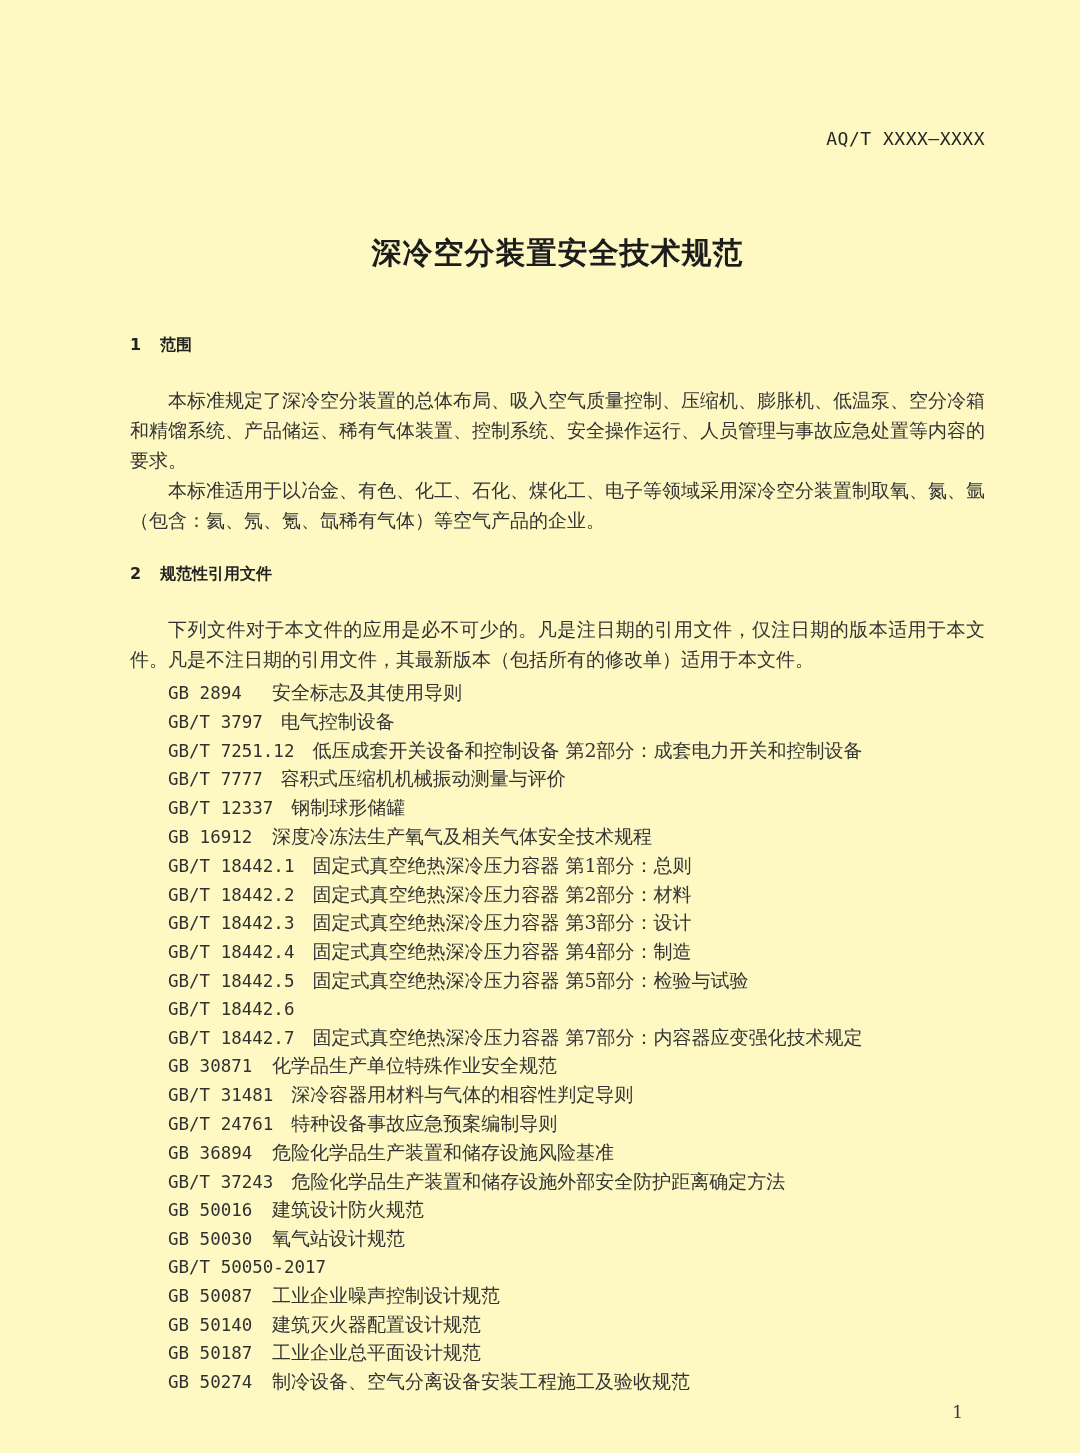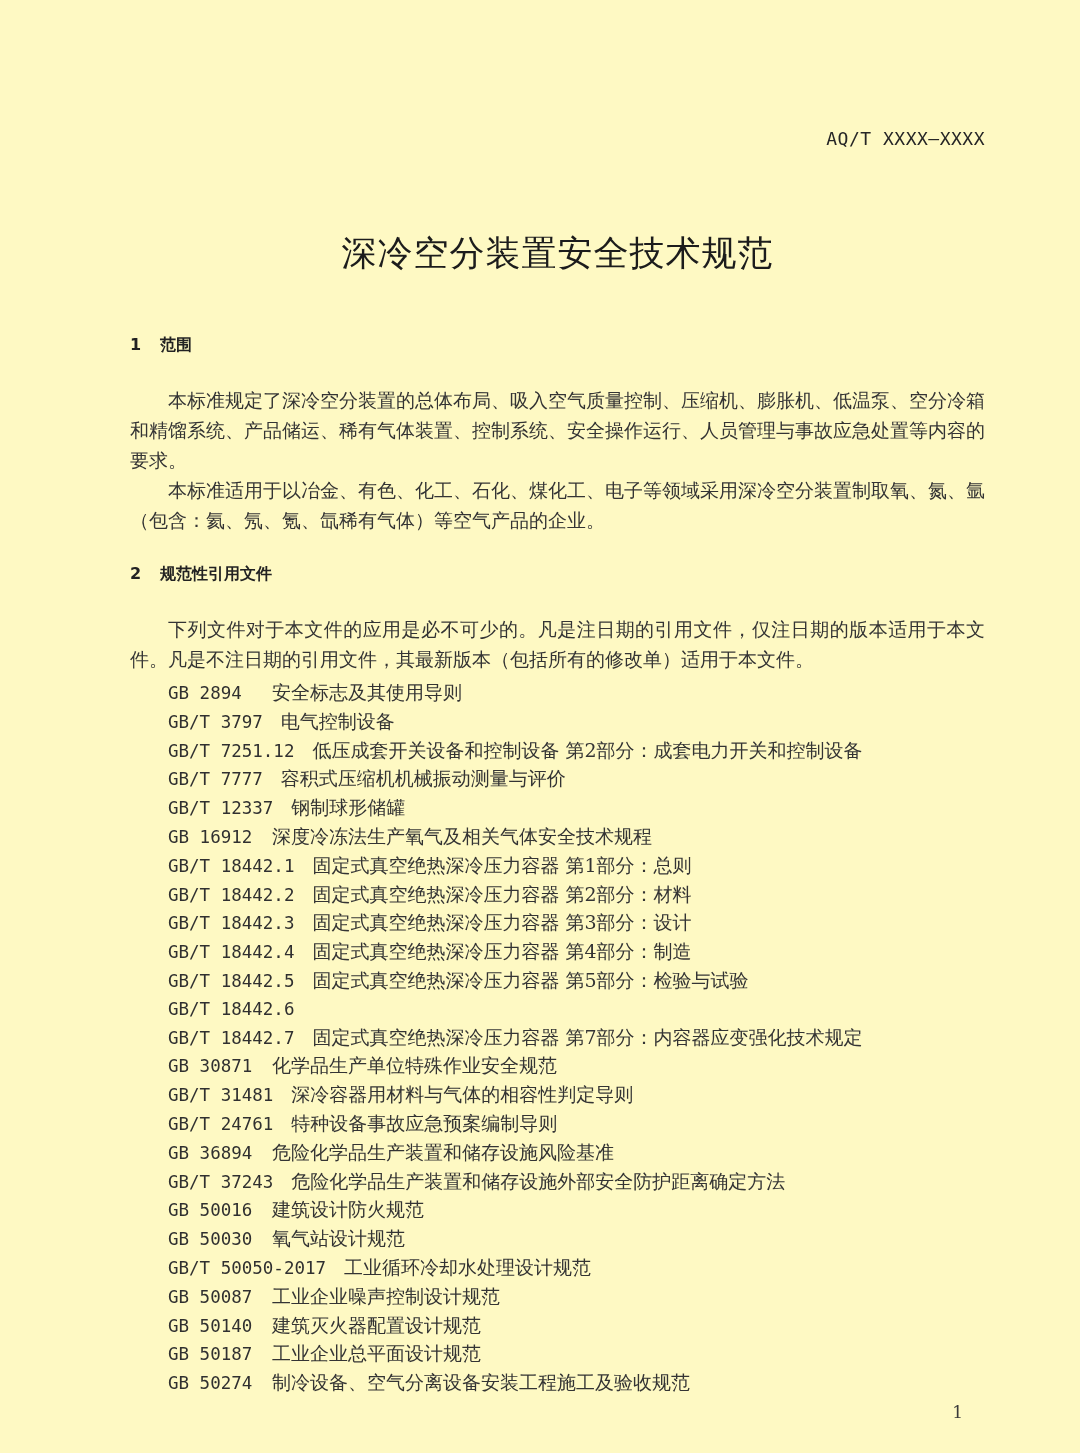--- a/index.html
+++ b/index.html
@@ -27,23 +27,23 @@
   .doc-code {
     font-family: "DejaVu Sans Mono", "Liberation Mono", monospace;
     font-size: 18px;
     color: #262626;
     letter-spacing: 0.5px;
   }
   .doc-title {
     margin: 86px 0 0 0;
     text-align: center;
     font-family: "DejaVu Sans", "Liberation Sans", sans-serif;
-    font-size: 35px;
+    font-size: 30px;
     line-height: 34px;
-    font-weight: 400;
+    font-weight: 700;
     color: #1c1c1c;
     letter-spacing: 1px;
   }
   .sec-heading {
     font-family: "DejaVu Sans", "Liberation Sans", sans-serif;
     font-size: 16px;
     line-height: 26px;
     font-weight: 700;
     color: #222222;
   }
@@ -202,21 +202,20 @@
         <li class="ref-item">
           <span class="ref-code">GB 50016</span>
           <span class="ref-title">建筑设计防火规范</span>
         </li>
         <li class="ref-item">
           <span class="ref-code">GB 50030</span>
           <span class="ref-title">氧气站设计规范</span>
         </li>
         <li class="ref-item">
           <span class="ref-code">GB/T 50050-2017</span>
-          <span class="ref-title">工业循环冷却水处理设计规范</span>
         </li>
         <li class="ref-item">
           <span class="ref-code">GB 50087</span>
           <span class="ref-title">工业企业噪声控制设计规范</span>
         </li>
         <li class="ref-item">
           <span class="ref-code">GB 50140</span>
           <span class="ref-title">建筑灭火器配置设计规范</span>
         </li>
         <li class="ref-item">

